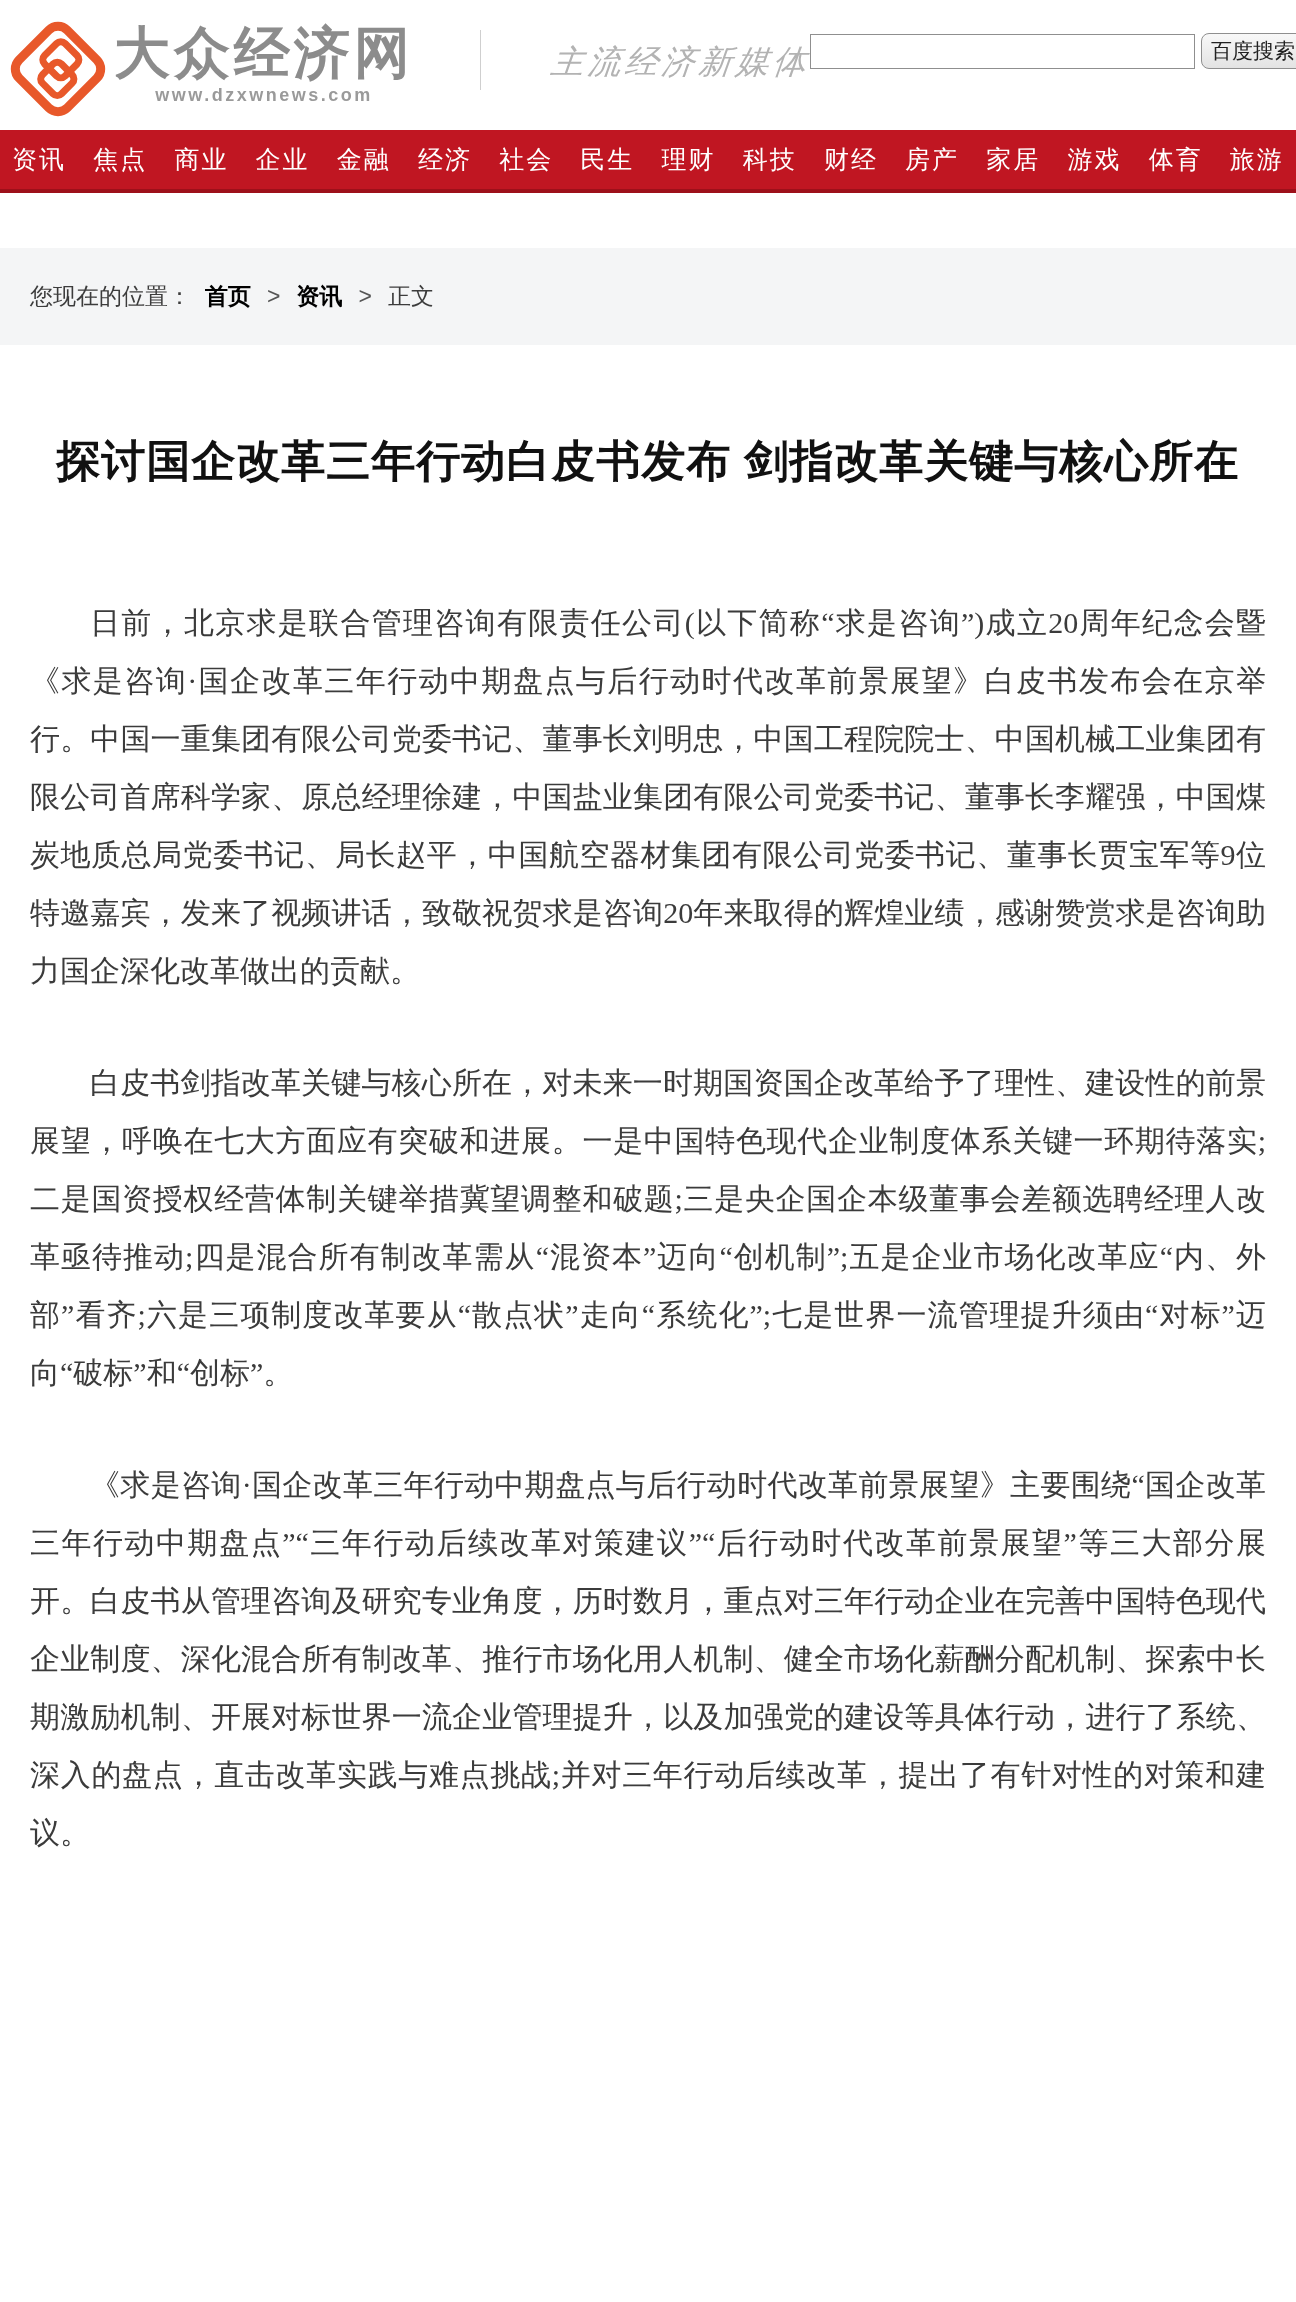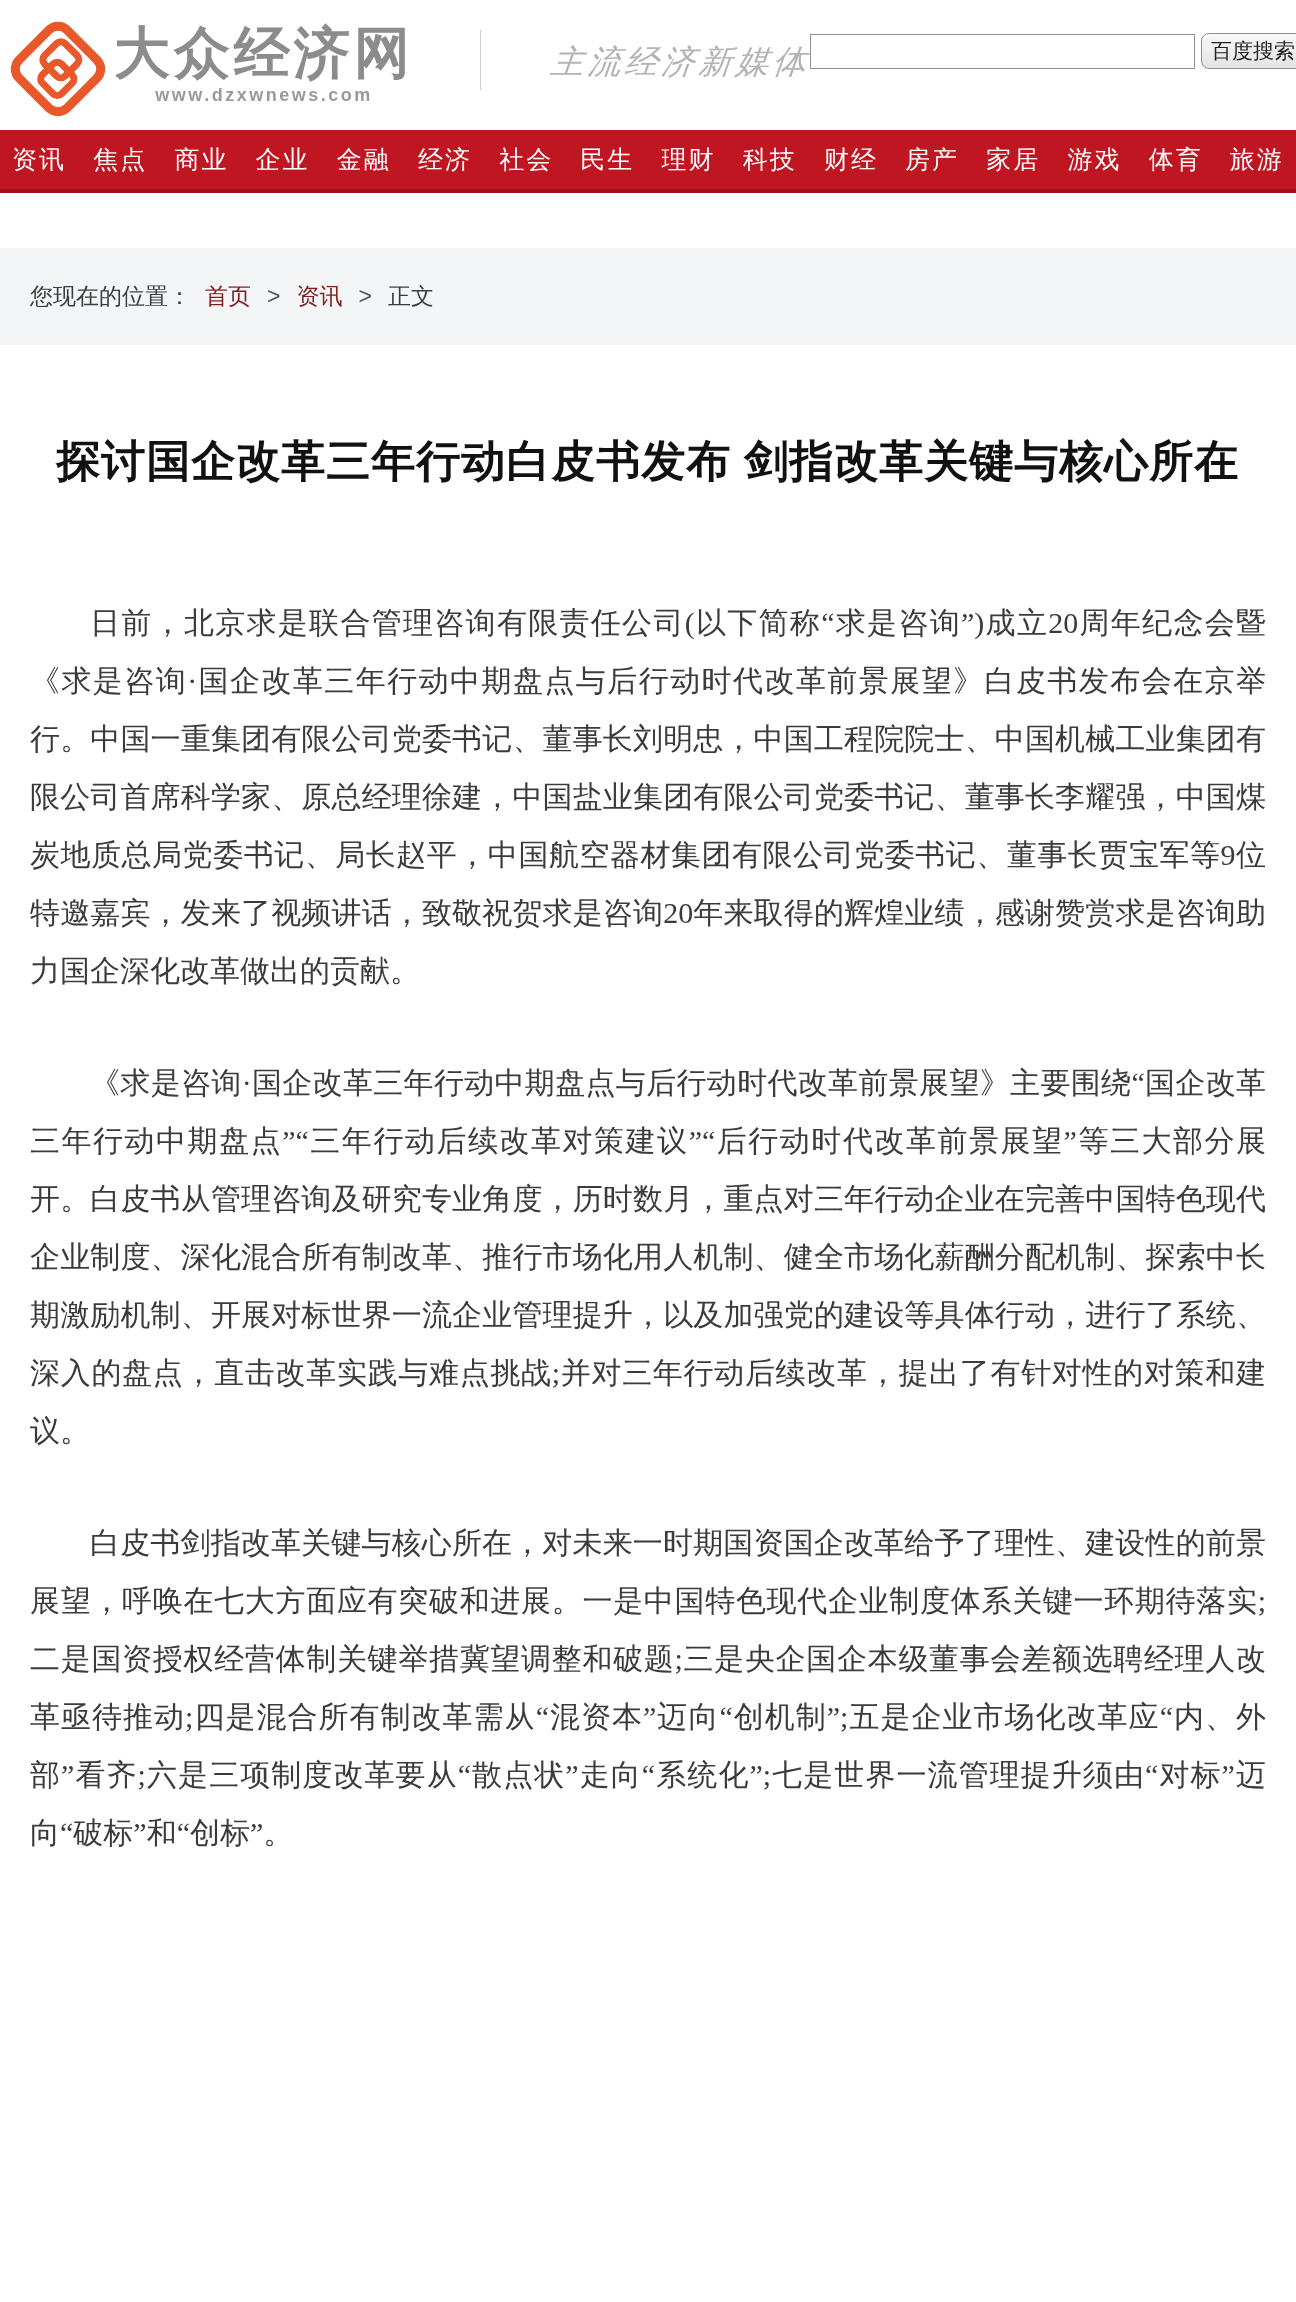--- a/index.html
+++ b/index.html
@@ -101,21 +101,21 @@
   .breadcrumb-gap { height:55px; background:#fff; }
   .breadcrumb-bar {
     height:97px;
     background:#f4f5f6;
     display:flex;
     align-items:center;
     padding:0 30px;
     font-size:23px;
     color:#3c3c3c;
   }
-  .breadcrumb-bar a { color:#7f1d1d; text-decoration:none; }
+  .breadcrumb-bar a { color:#000000; text-decoration:none;font-weight:bold; }
   .crumb { margin-right:16px; }
   .crumb-sep { margin-right:16px; color:#555; }
   .crumb-prefix { margin-right:14px; }
 
   
   .article-wrap { padding:0 30px; }
   .article-title {
     margin-top:74px;
     text-align:center;
     font-size:44px;
@@ -212,17 +212,17 @@
   <span class="crumb-sep">&gt;</span>
   <span class="crumb">正文</span>
 </div>
 
 <main class="article-wrap">
   <h1 class="article-title">探讨国企改革三年行动白皮书发布 剑指改革关键与核心所在</h1>
 
 
   <div class="article-body">
     <p>日前，北京求是联合管理咨询有限责任公司(以下简称“求是咨询”)成立20周年纪念会暨《求是咨询·国企改革三年行动中期盘点与后行动时代改革前景展望》白皮书发布会在京举行。中国一重集团有限公司党委书记、董事长刘明忠，中国工程院院士、中国机械工业集团有限公司首席科学家、原总经理徐建，中国盐业集团有限公司党委书记、董事长李耀强，中国煤炭地质总局党委书记、局长赵平，中国航空器材集团有限公司党委书记、董事长贾宝军等9位特邀嘉宾，发来了视频讲话，致敬祝贺求是咨询20年来取得的辉煌业绩，感谢赞赏求是咨询助力国企深化改革做出的贡献。</p>
+    <p>白皮书剑指改革关键与核心所在，对未来一时期国资国企改革给予了理性、建设性的前景展望，呼唤在七大方面应有突破和进展。一是中国特色现代企业制度体系关键一环期待落实;二是国资授权经营体制关键举措冀望调整和破题;三是央企国企本级董事会差额选聘经理人改革亟待推动;四是混合所有制改革需从“混资本”迈向“创机制”;五是企业市场化改革应“内、外部”看齐;六是三项制度改革要从“散点状”走向“系统化”;七是世界一流管理提升须由“对标”迈向“破标”和“创标”。</p>
     <p>《求是咨询·国企改革三年行动中期盘点与后行动时代改革前景展望》主要围绕“国企改革三年行动中期盘点”“三年行动后续改革对策建议”“后行动时代改革前景展望”等三大部分展开。白皮书从管理咨询及研究专业角度，历时数月，重点对三年行动企业在完善中国特色现代企业制度、深化混合所有制改革、推行市场化用人机制、健全市场化薪酬分配机制、探索中长期激励机制、开展对标世界一流企业管理提升，以及加强党的建设等具体行动，进行了系统、深入的盘点，直击改革实践与难点挑战;并对三年行动后续改革，提出了有针对性的对策和建议。</p>
-    <p>白皮书剑指改革关键与核心所在，对未来一时期国资国企改革给予了理性、建设性的前景展望，呼唤在七大方面应有突破和进展。一是中国特色现代企业制度体系关键一环期待落实;二是国资授权经营体制关键举措冀望调整和破题;三是央企国企本级董事会差额选聘经理人改革亟待推动;四是混合所有制改革需从“混资本”迈向“创机制”;五是企业市场化改革应“内、外部”看齐;六是三项制度改革要从“散点状”走向“系统化”;七是世界一流管理提升须由“对标”迈向“破标”和“创标”。</p>
   </div>
 
 </main>
 
 </body></html>

